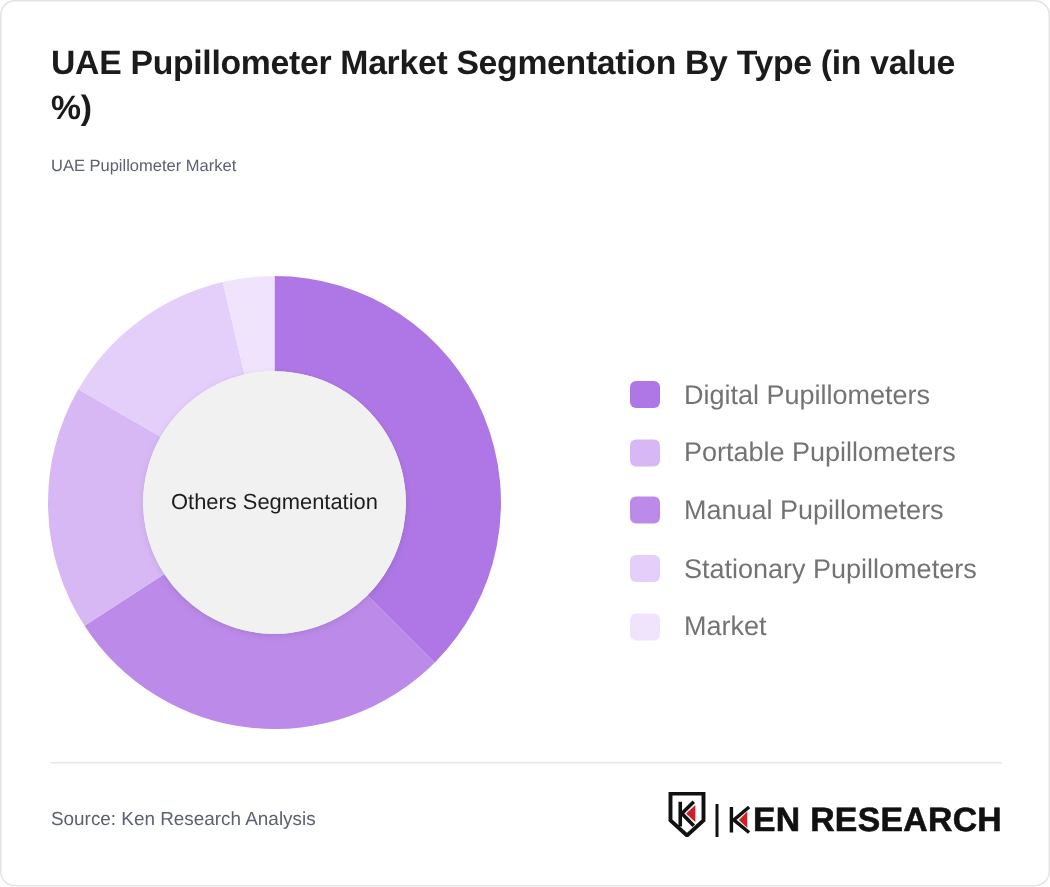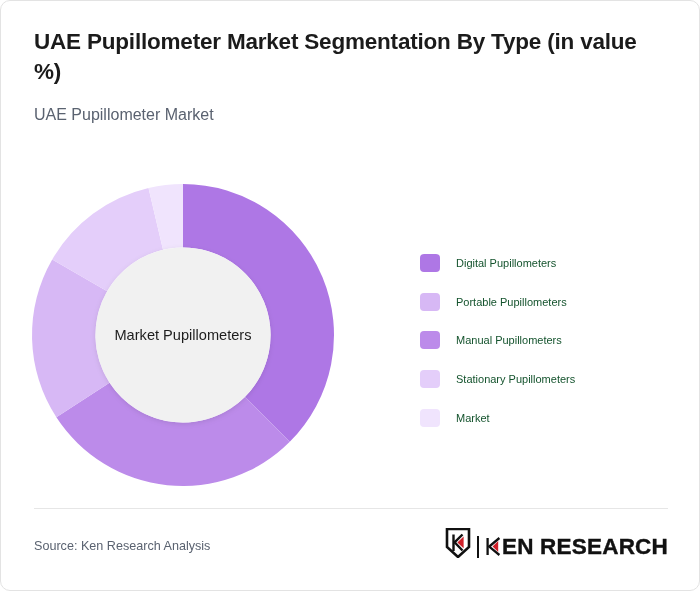--- a/index.html
+++ b/index.html
@@ -31,21 +31,21 @@
     font-weight: bold;
     line-height: 1.33;
     color: #1b1b1b;
     letter-spacing: -0.2px;
     margin: 0;
   }
   .subtitles {
     margin-top: 16px;
   }
   .subtitle {
-    font-size: 16px;
+    font-size: 11px;
     color: #5a6270;
     line-height: 1.52;
   }
 
   
   .donut-wrap {
     position: absolute;
     left: 31px;
     top: 183px;
     width: 302px;
@@ -87,22 +87,22 @@
     height: 38.6px;
   }
   .legend-swatch {
     width: 20px;
     height: 18px;
     border-radius: 4px;
     flex: 0 0 auto;
   }
   .legend-label {
     margin-left: 16px;
-    font-size: 11px;
-    color: #14532d;
+    font-size: 18px;
+    color: #737373;
     white-space: nowrap;
   }
 
   
   .divider {
     position: absolute;
     left: 33px;
     top: 507px;
     width: 634px;
     height: 1px;
@@ -181,21 +181,21 @@
           <path d="M 24.360744240240948 233.2404942872691 A 151 151 0 0 1 20.23016402854978 75.49999999999999
                L 75.15349513655887 107.21 A 87.58 87.58 0 0 0 77.54923165933975 198.69948668661607 Z" fill="#d7b8f5"></path>
           <path d="M 20.23016402854978 75.49999999999999 A 151 151 0 0 1 116.51901861329097 3.9895856661528057
                L 131.00103079570877 65.73395968636862 A 87.58 87.58 0 0 0 75.15349513655887 107.21 Z" fill="#e4cefa"></path>
           <path d="M 116.51901861329097 3.9895856661528057 A 151 151 0 0 1 150.99999999999997 0
                L 150.99999999999997 63.42 A 87.58 87.58 0 0 0 131.00103079570877 65.73395968636862 Z" fill="#f0e4fd"></path>
         </g>
       <circle cx="151" cy="151" r="87.5" fill="#f1f1f1" filter="url(#holeShadow)"></circle>
     </svg>
     <div class="donut-hole-label">
-      <span>Market Pupillometers</span>
+      <span>Others Segmentation</span>
     </div>
   </div>
 
   <div class="legend" id="legend">
       <div class="legend-item">
         <span class="legend-swatch" style="background: rgb(174, 119, 229);"></span>
         <span class="legend-label">Digital Pupillometers</span>
       </div>
       <div class="legend-item">
         <span class="legend-swatch" style="background: rgb(215, 184, 245);"></span>

